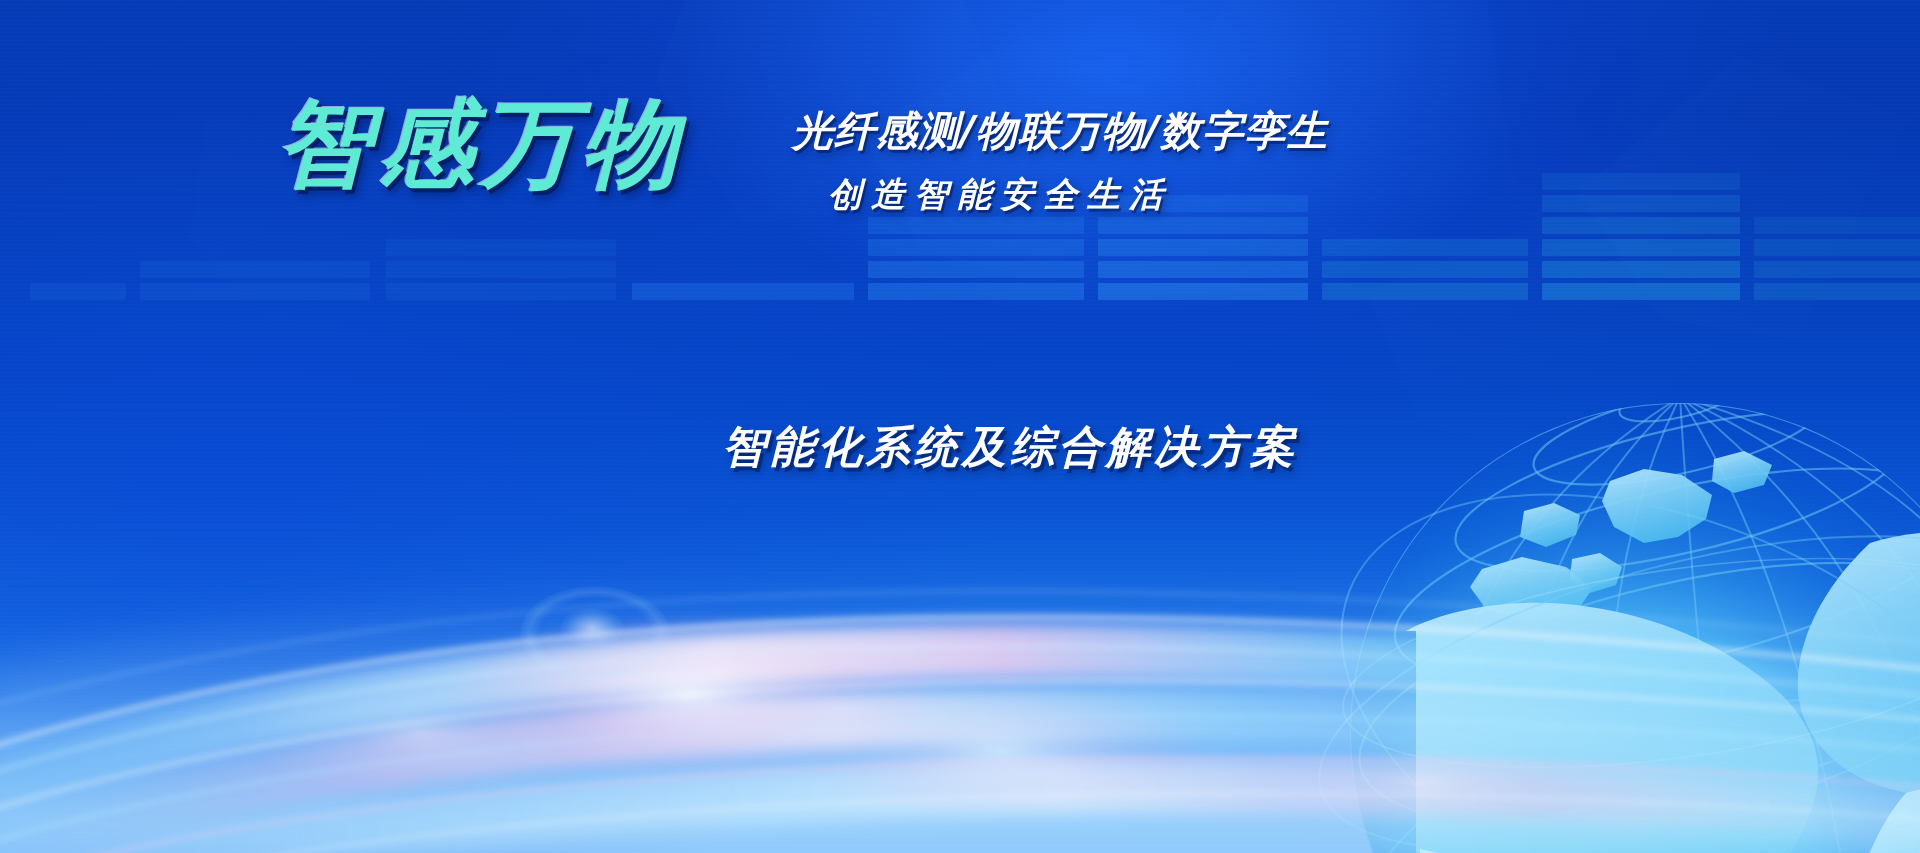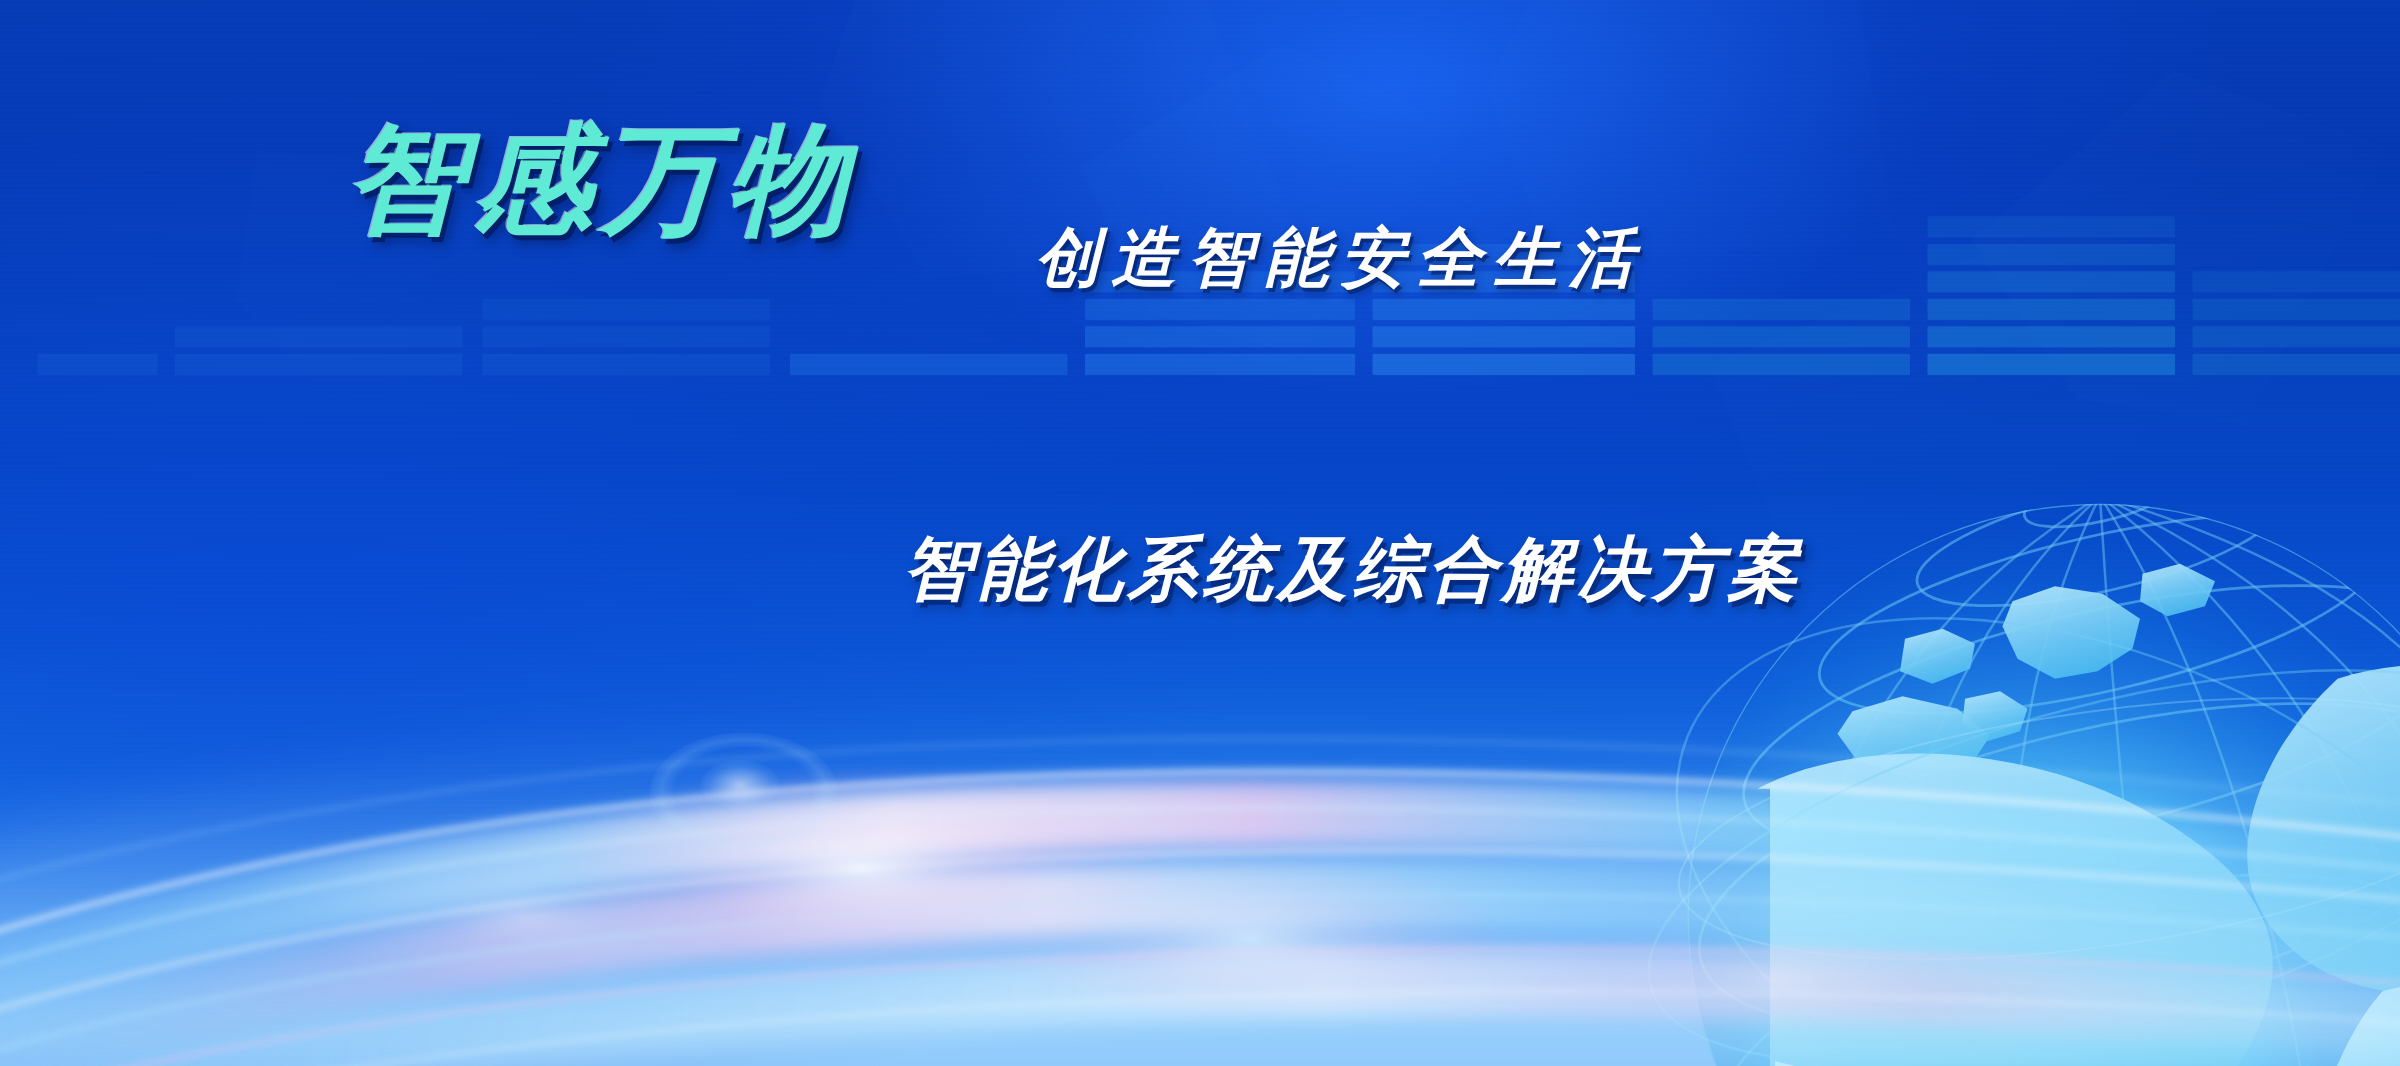--- a/index.html
+++ b/index.html
@@ -166,21 +166,21 @@
     white-space: nowrap;
   }
 
   .slogan-b {
     position: absolute;
     left: 828px;
     top: 172px;
     font-family: "DejaVu Sans", "Liberation Sans", sans-serif;
     font-weight: 700;
     font-style: italic;
-    font-size: 52px;
+    font-size: 34px;
     letter-spacing: 9px;
     color: #ffffff;
     text-shadow:
       2px 3px 0 rgba(3,30,100,0.62),
       3px 5px 8px rgba(1,18,70,0.42);
     white-space: nowrap;
   }
 
   .tagline-1 {
     position: absolute;
@@ -198,21 +198,21 @@
     white-space: nowrap;
   }
 
   .tagline-2 {
     position: absolute;
     left: 722px;
     top: 418px;
     font-family: "DejaVu Sans", "Liberation Sans", sans-serif;
     font-weight: 700;
     font-style: italic;
-    font-size: 56px;
+    font-size: 44px;
     letter-spacing: 4px;
     color: #ffffff;
     text-shadow:
       3px 4px 0 rgba(3,30,100,0.60),
       4px 6px 9px rgba(1,18,70,0.42);
     white-space: nowrap;
   }
 </style>
 </head>
 <body>
@@ -440,20 +440,21 @@
   <div class="flare" style="left:560px; top:608px; width:64px; height:40px;
               background: radial-gradient(ellipse at center, rgba(255,255,255,0.55), rgba(200,235,255,0.12) 55%, rgba(255,255,255,0) 75%);"></div>
   <div class="flare" style="left:520px; top:586px; width:150px; height:96px;
               background: radial-gradient(ellipse at center, rgba(255,255,255,0) 52%, rgba(190,230,255,0.16) 62%, rgba(255,255,255,0) 74%);"></div>
 
   <div class="txt-layer">
 
     <div class="headline">智感万物</div>
 
 
+    <div class="slogan-a">光纤感测/物联万物/数字孪生</div>
 
     <div class="slogan-b">创造智能安全生活</div>
 
 
     <div class="tagline-2">智能化系统及综合解决方案</div>
 
   </div>
 
 </div>
 

